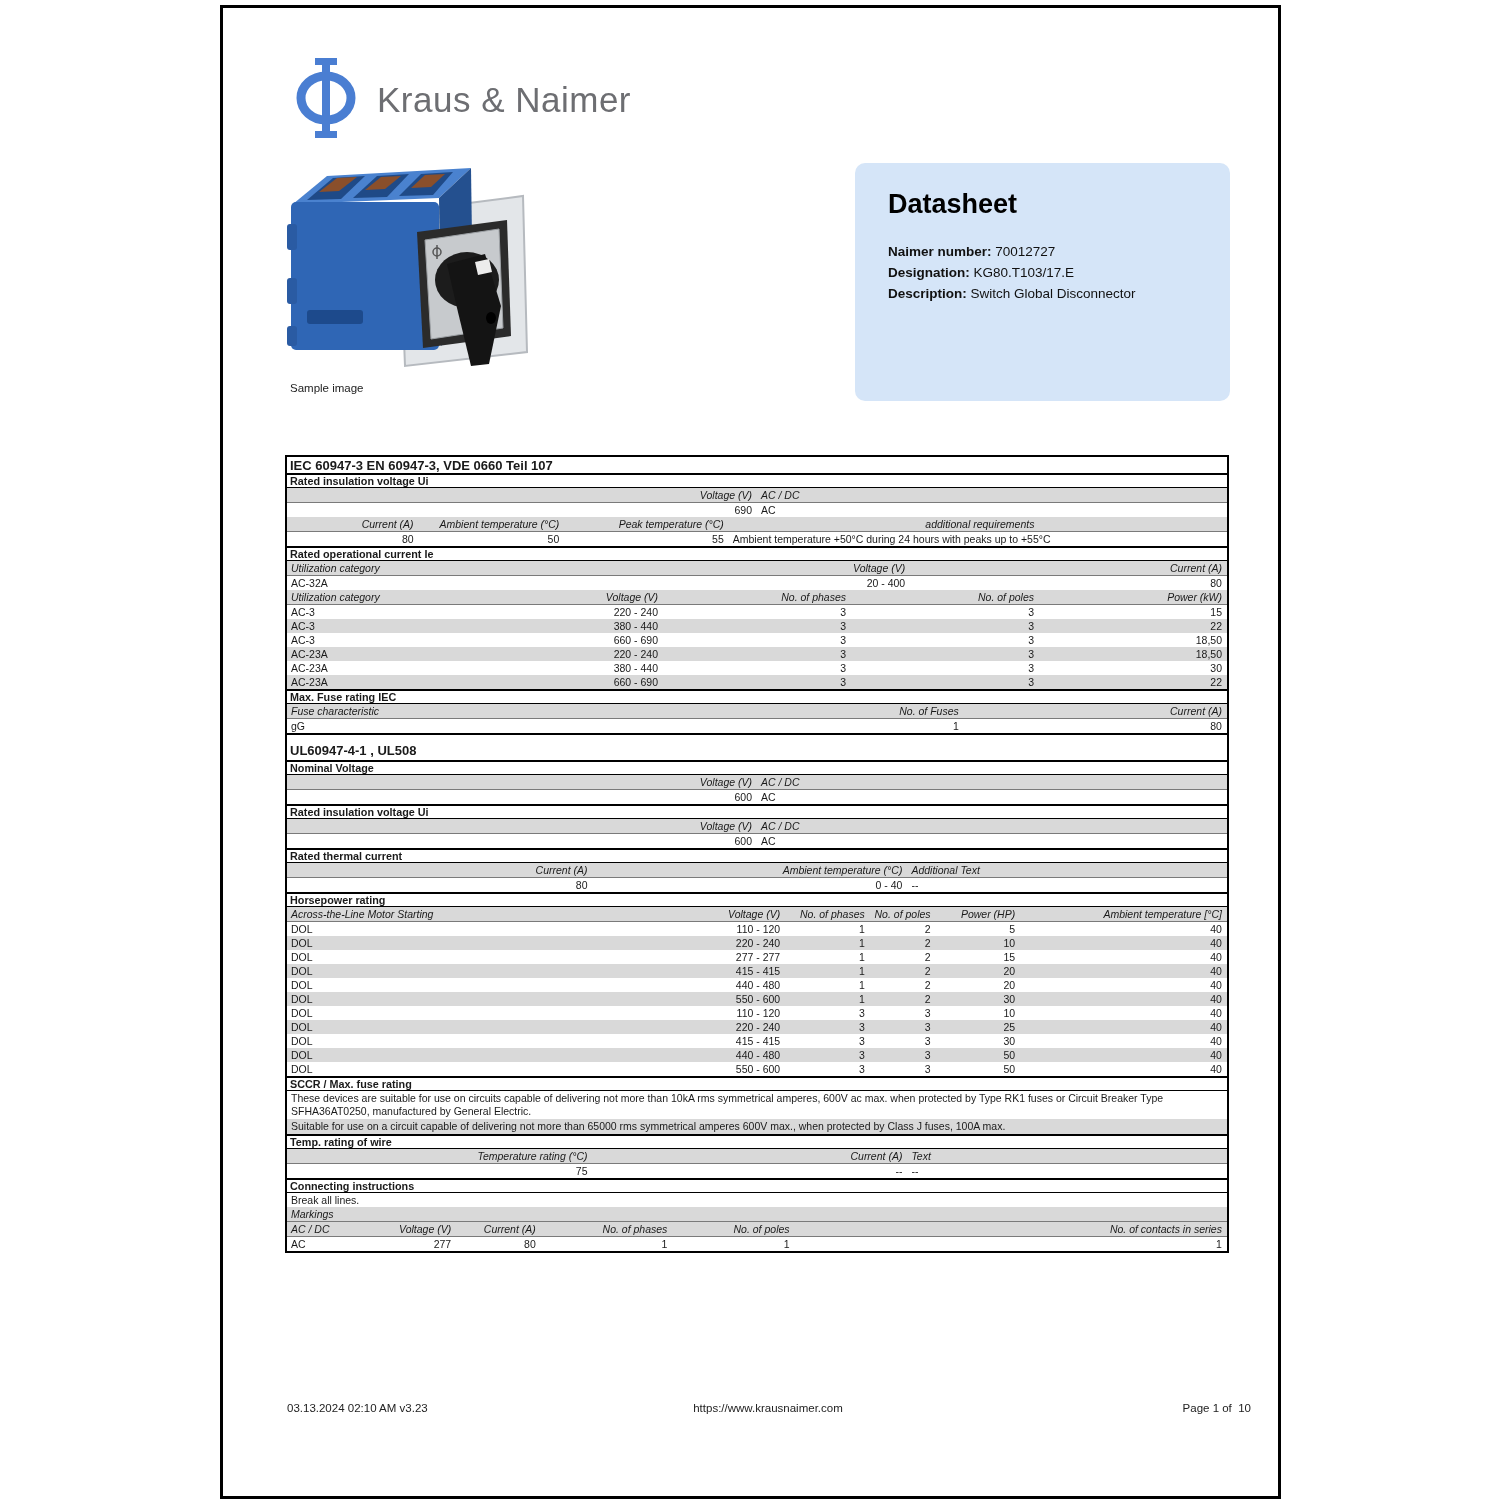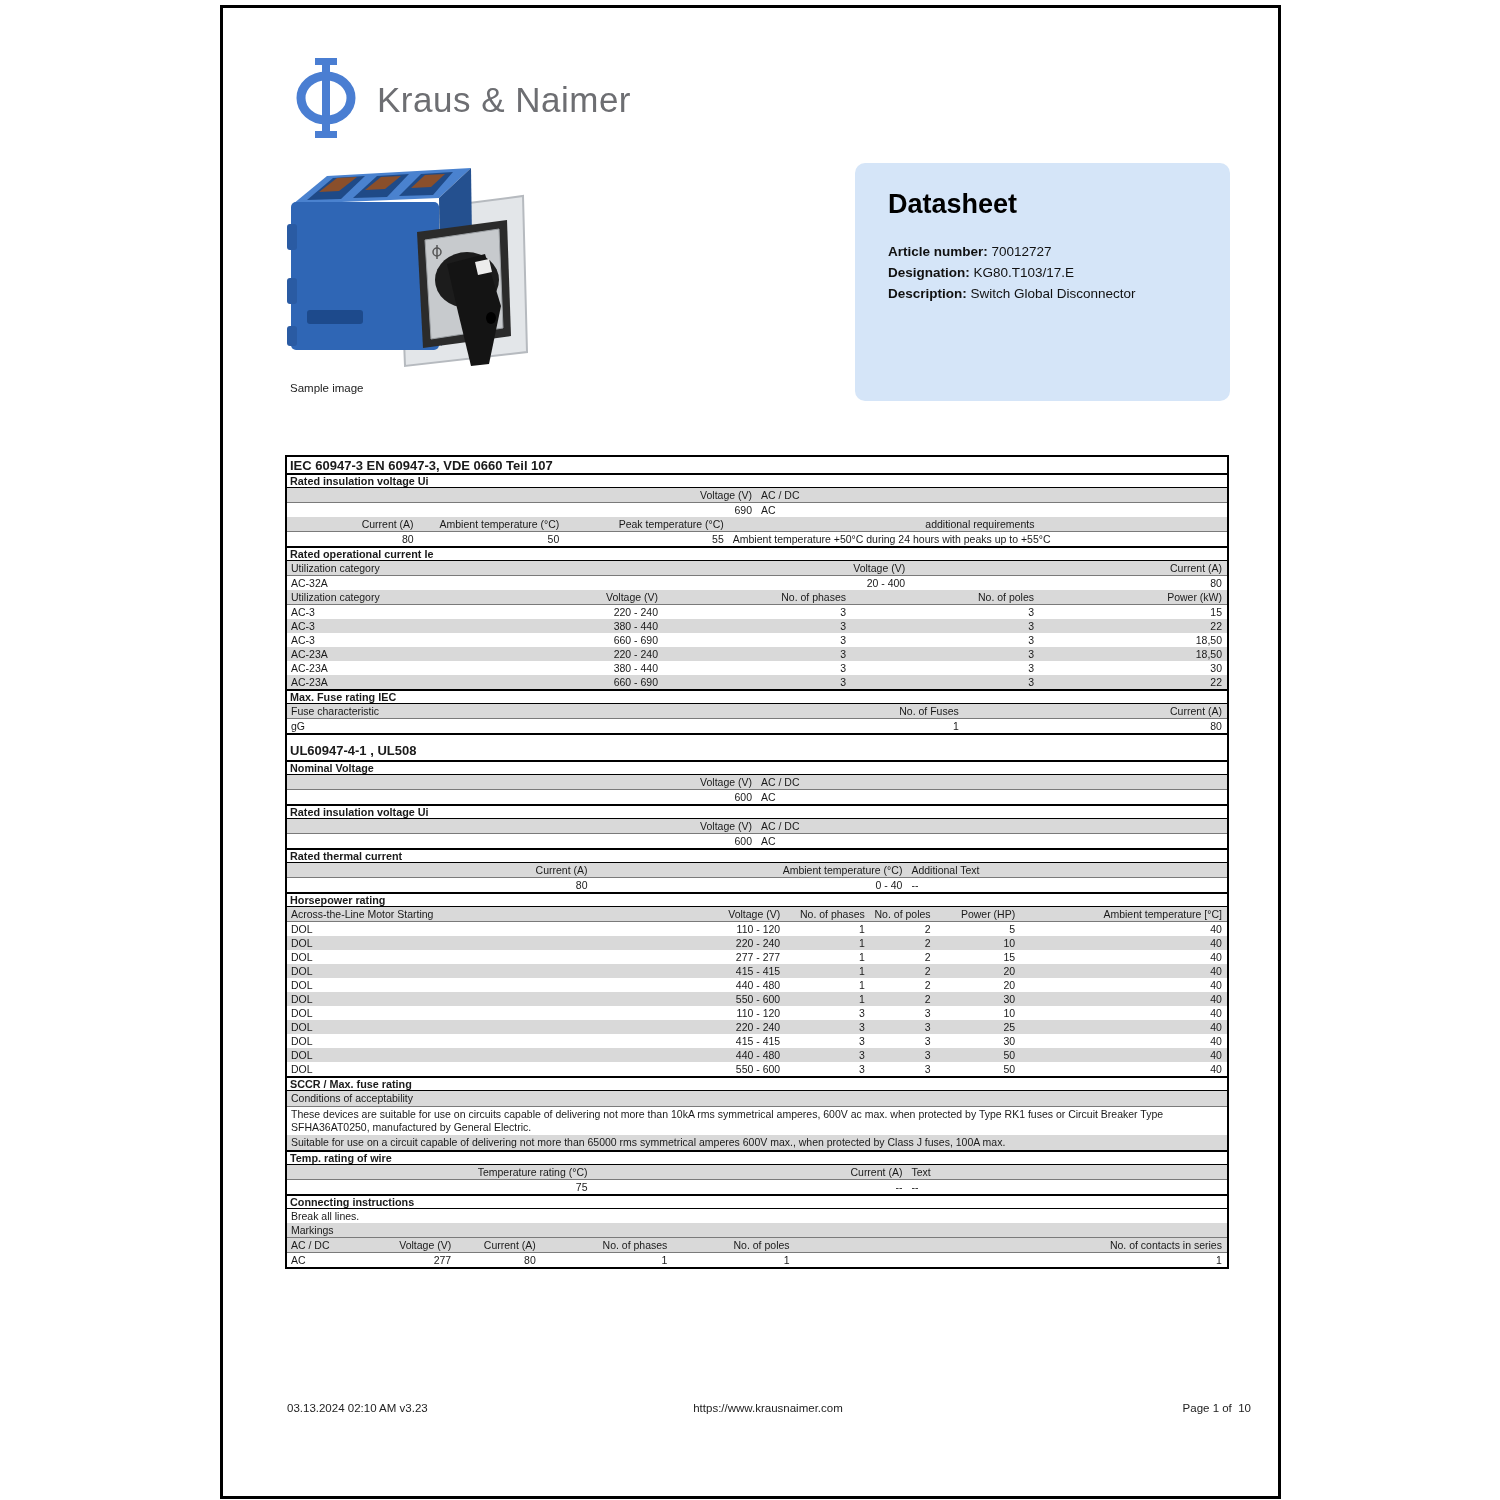--- a/index.html
+++ b/index.html
@@ -22,21 +22,21 @@
   .ib-field b { font-weight:bold; }
 
   
   .spec-table { position:absolute; left:62px; top:447px; width:944px; border:2px solid #000; border-top:none; font-size:10.5px; background:#fff; }
   .trow { display:flex; height:14px; overflow:hidden; align-items:stretch; }
   .trow.h1 { border-top:2px solid #000; height:18px; font-weight:bold; font-size:13px; align-items:center; padding-left:3px; }
   .trow.h1.tall { height:27px; align-items:flex-end; padding-bottom:2px; }
   .trow.h2 { border-top:2px solid #000; border-bottom:1px solid #000; height:15px; font-weight:bold; font-size:10.8px; align-items:center; padding-left:3px; }
   .trow.shade { background:#d9d9d9; }
   .trow.plain { background:#fff; }
-  .trow.colhead { border-bottom:1px solid #7a7a7a; height:15px; }
+  .trow.colhead { font-style:italic; border-bottom:1px solid #7a7a7a; height:15px; }
   .trow.wrap { height:auto; min-height:14px; }
   .tcell { line-height:13px; padding-top:1px; white-space:nowrap; overflow:visible; }
   .trow.wrap .tcell { white-space:normal; line-height:13px; padding:1px 4px 1px 4px; }
   .ar { text-align:right; padding-right:5px; }
   .al { text-align:left; padding-left:4px; }
 
   
   .footer { position:absolute; left:62px; top:1394px; width:966px; height:16px; font-size:11.5px; color:#222; }
   .footer .fl { position:absolute; left:2px; top:0; }
   .footer .fc { position:absolute; left:0; top:0; width:100%; text-align:center; }
@@ -91,21 +91,21 @@
         <polygon points="166,104 204,94 220,146 208,204 190,206 176,148" fill="#141414"></polygon>
         <polygon points="194,102 208,99 211,112 197,115" fill="#ececec"></polygon>
         <ellipse cx="210" cy="158" rx="5" ry="6" fill="#000"></ellipse>
       </svg>
     </div>
     <div class="caption">Sample image</div>
 
     <div class="infobox">
       <div class="ib-title">Datasheet</div>
       <div id="ib-fields">
-          <div class="ib-field"><b>Article number: </b><span>70012727</span></div>
+          <div class="ib-field"><b>Naimer number: </b><span>70012727</span></div>
           <div class="ib-field"><b>Designation: </b><span>KG80.T103/17.E</span></div>
           <div class="ib-field"><b>Description: </b><span>Switch Global Disconnector</span></div>
         </div>
     </div>
 
     <div class="spec-table" id="spec-table">
         <div class="trow h1">
           <span>IEC 60947-3 EN 60947-3, VDE 0660 Teil 107</span>
         </div>
         <div class="trow h2">
@@ -339,23 +339,20 @@
           <div class="tcell al" style="width: 38%;">DOL</div>
           <div class="tcell ar" style="width: 15%;">550 - 600</div>
           <div class="tcell ar" style="width: 9%;">3</div>
           <div class="tcell ar" style="width: 7%;">3</div>
           <div class="tcell ar" style="width: 9%;">50</div>
           <div class="tcell ar" style="width: 22%;">40</div>
         </div>
         <div class="trow h2">
           <span>SCCR / Max. fuse rating</span>
         </div>
-        <div class="trow shade colhead wrap">
-          <div class="tcell al" style="width: 100%;">Conditions of acceptability</div>
-        </div>
         <div class="trow plain wrap">
           <div class="tcell al" style="width: 100%;">These devices are suitable for use on circuits capable of delivering not more than 10kA rms symmetrical amperes, 600V ac max. when protected by Type RK1 fuses or Circuit Breaker Type SFHA36AT0250, manufactured by General Electric.</div>
         </div>
         <div class="trow shade wrap">
           <div class="tcell al" style="width: 100%;">Suitable for use on a circuit capable of delivering not more than 65000 rms symmetrical amperes 600V max., when protected by Class J fuses, 100A max.</div>
         </div>
         <div class="trow h2">
           <span>Temp. rating of wire</span>
         </div>
         <div class="trow shade colhead">

